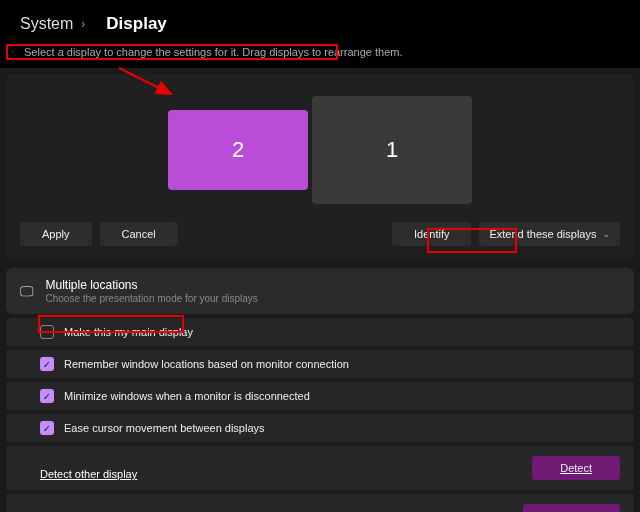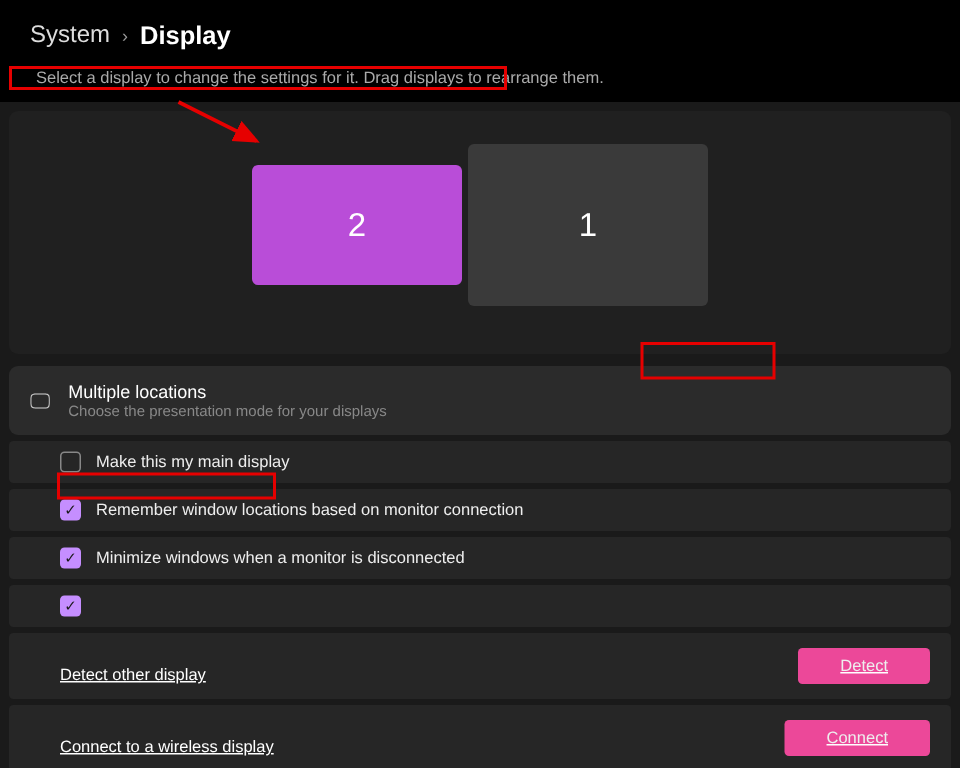--- a/index.html
+++ b/index.html
@@ -1,21 +1,21 @@
 <!DOCTYPE html>
 <html><head>
   <meta charset="utf-8">
   <style>
     * { margin: 0; padding: 0; box-sizing: border-box; font-family: 'Segoe UI', sans-serif; }
     body { background: #1a1a1a; color: #fff; width: 640px; height: 512px; overflow: hidden; position: relative; }
     .header { padding: 14px 20px 8px; background: #000000; }
     .breadcrumb { display: flex; align-items: center; gap: 8px; font-size: 16px; }
     .breadcrumb .parent { font-weight: 400; color: #ddd; }
     .breadcrumb .chev { color: #999; font-size: 12px; }
-    .breadcrumb .current { font-weight: 600; font-size: 17px; }
+    .breadcrumb .current { font-weight: 600; font-size: 17px; margin-left: 13px; }
     .instruction { font-size: 11px; color: #aaa; margin: 10px 0 0; padding: 2px 4px; }
     .display-area { background: #202020; margin: 6px 6px 0; padding: 18px 0 14px; border-radius: 6px; position: relative; }
     .displays { display: flex; justify-content: center; align-items: center; gap: 4px; padding: 4px 0 18px; }
     .display-box { display: flex; align-items: center; justify-content: center; font-size: 22px; color: #fff; border-radius: 4px; }
     .display-box.active { background: #b94dd8; width: 140px; height: 80px; }
     .display-box.other { background: #3a3a3a; width: 160px; height: 108px; }
     .action-row { display: flex; align-items: center; padding: 0 14px; gap: 8px; }
     .btn { background: #2d2d2d; color: #eee; border: none; padding: 6px 22px; font-size: 11px; border-radius: 3px; cursor: pointer; }
     .spacer { flex: 1; }
     .dropdown { background: #2d2d2d; color: #eee; padding: 6px 10px; font-size: 11px; border-radius: 3px; display: flex; align-items: center; gap: 6px; cursor: pointer; }
@@ -23,21 +23,21 @@
     .section-card { background: #2b2b2b; margin: 8px 6px 0; border-radius: 6px; padding: 10px 14px; }
     .section-header { display: flex; align-items: center; gap: 12px; }
     .section-icon { color: #ccc; font-size: 14px; }
     .section-titles .title { font-size: 12px; color: #fff; }
     .section-titles .subtitle { font-size: 10px; color: #888; margin-top: 1px; }
     .option-row { display: flex; align-items: center; padding: 7px 6px 7px 34px; margin: 0 6px; font-size: 11px; color: #eee; background: #262626; border-radius: 3px; margin-top: 4px; }
     .option-row .cb { width: 14px; height: 14px; border-radius: 3px; margin-right: 10px; display: inline-flex; align-items: center; justify-content: center; font-size: 10px; cursor: pointer; flex-shrink: 0; }
     .cb.unchecked { border: 1.5px solid #888; }
     .cb.checked { background: #c58eff; color: #1a1a1a; }
     .action-item { display: flex; align-items: flex-end; justify-content: space-between; padding: 10px 14px 10px 34px; margin: 4px 6px 0; background: #262626; border-radius: 3px; font-size: 11px; text-decoration: underline; }
-    .action-item .btn { padding: 6px 28px; background: #ec4899; }
+    .action-item .btn { padding: 6px 28px; background: #701a75; }
     
     .hl { position: absolute; border: 2px solid #e60000; pointer-events: none; z-index: 99; }
     .hl1 { left: 6px; top: 44px; width: 332px; height: 16px; }
     .hl2 { left: 427px; top: 228px; width: 90px; height: 25px; }
     .hl3 { left: 38px; top: 315px; width: 146px; height: 18px; }
     .arrow { position: absolute; left: 115px; top: 64px; z-index: 98; pointer-events: none; }
   </style>
 </head>
 <body>
 
@@ -47,20 +47,30 @@
     <span class="chev">›</span>
     <span class="current">Display</span>
   </div>
   <div class="instruction">Select a display to change the settings for it. Drag displays to rearrange them.</div>
 </div>
 
 <div class="display-area">
   <div class="displays">
     <div class="display-box active">2</div>
     <div class="display-box other">1</div>
+  </div>
+  <div class="action-row">
+    <button class="btn">Apply</button>
+    <button class="btn">Cancel</button>
+    <div class="spacer"></div>
+    <button class="btn">Identify</button>
+    <div class="dropdown">
+      <span>Extend these displays</span>
+      <span class="chev-d">⌄</span>
+    </div>
   </div>
 </div>
 
 <div class="section-card">
   <div class="section-header">
     <span class="section-icon">🖵</span>
     <div class="section-titles">
       <div class="title">Multiple locations</div>
       <div class="subtitle">Choose the presentation mode for your displays</div>
     </div>
@@ -74,20 +84,21 @@
 <div class="option-row">
   <span class="cb checked">✓</span>
   <span>Remember window locations based on monitor connection</span>
 </div>
 <div class="option-row">
   <span class="cb checked">✓</span>
   <span>Minimize windows when a monitor is disconnected</span>
 </div>
 <div class="option-row">
   <span class="cb checked">✓</span>
+  <span>Ease cursor movement between displays</span>
 </div>
 
 <div class="action-item">
   <span>Detect other display</span>
   <button class="btn">Detect</button>
 </div>
 <div class="action-item">
   <span>Connect to a wireless display</span>
   <button class="btn">Connect</button>
 </div>

